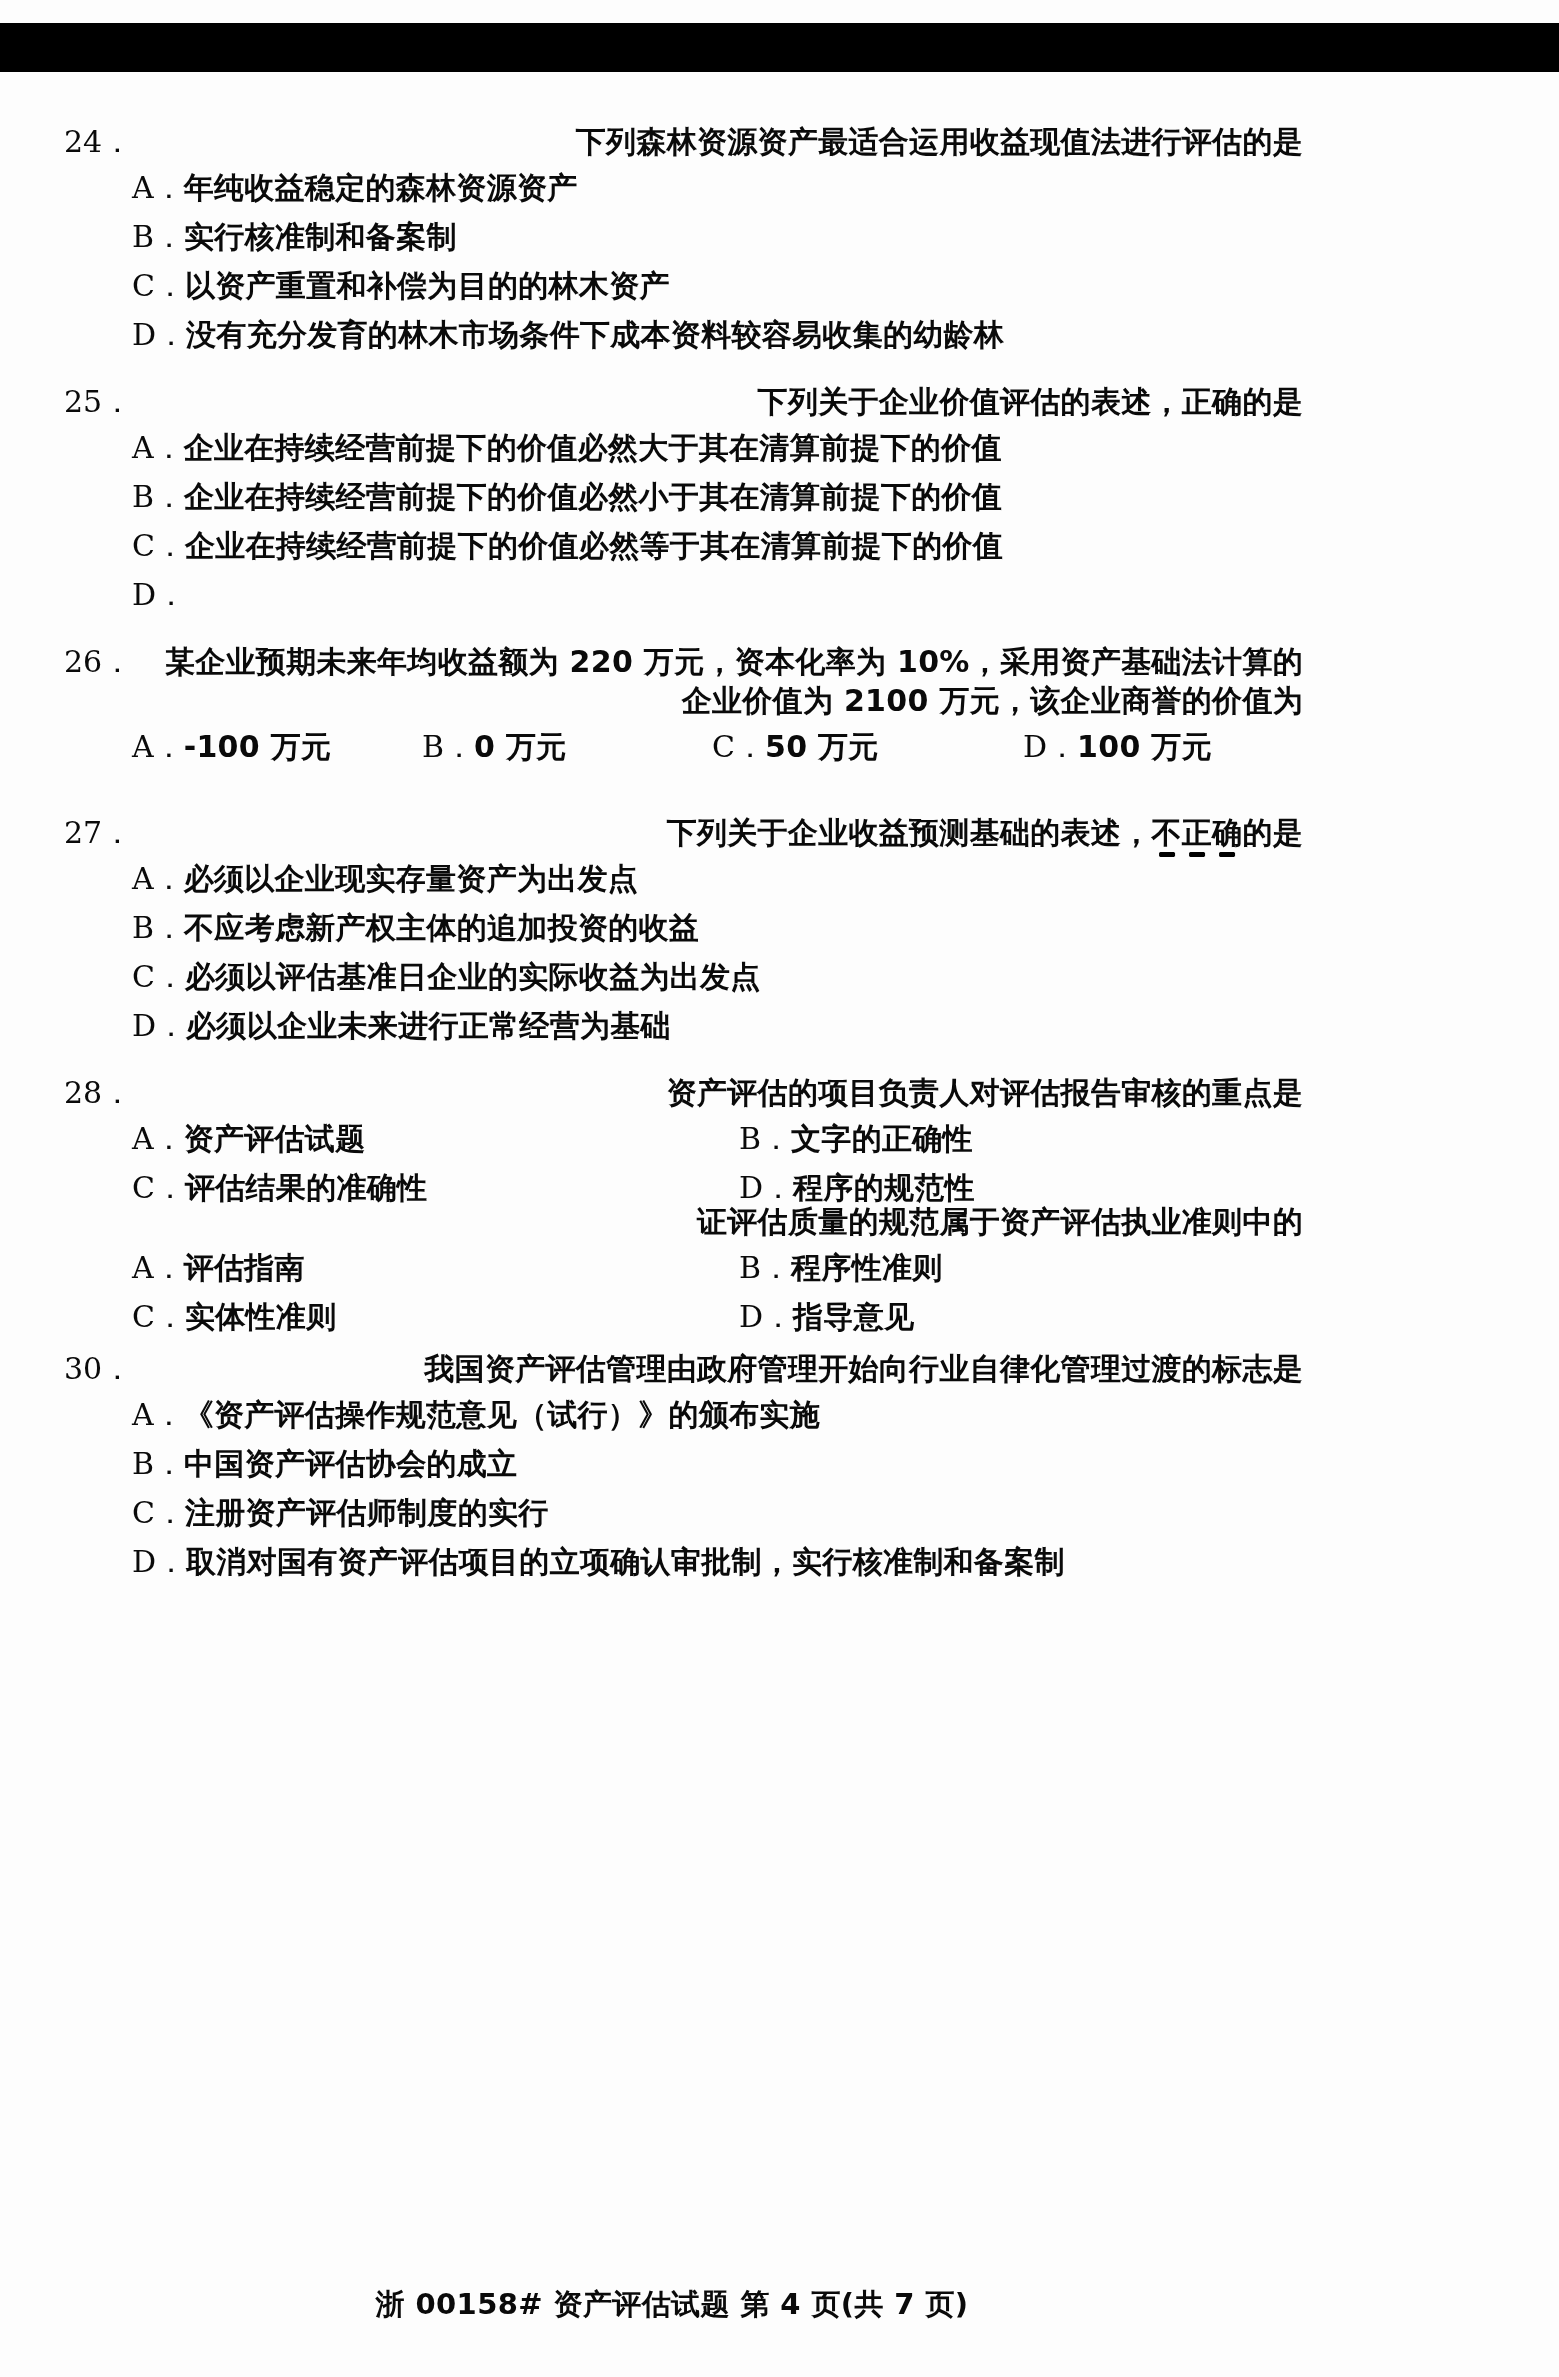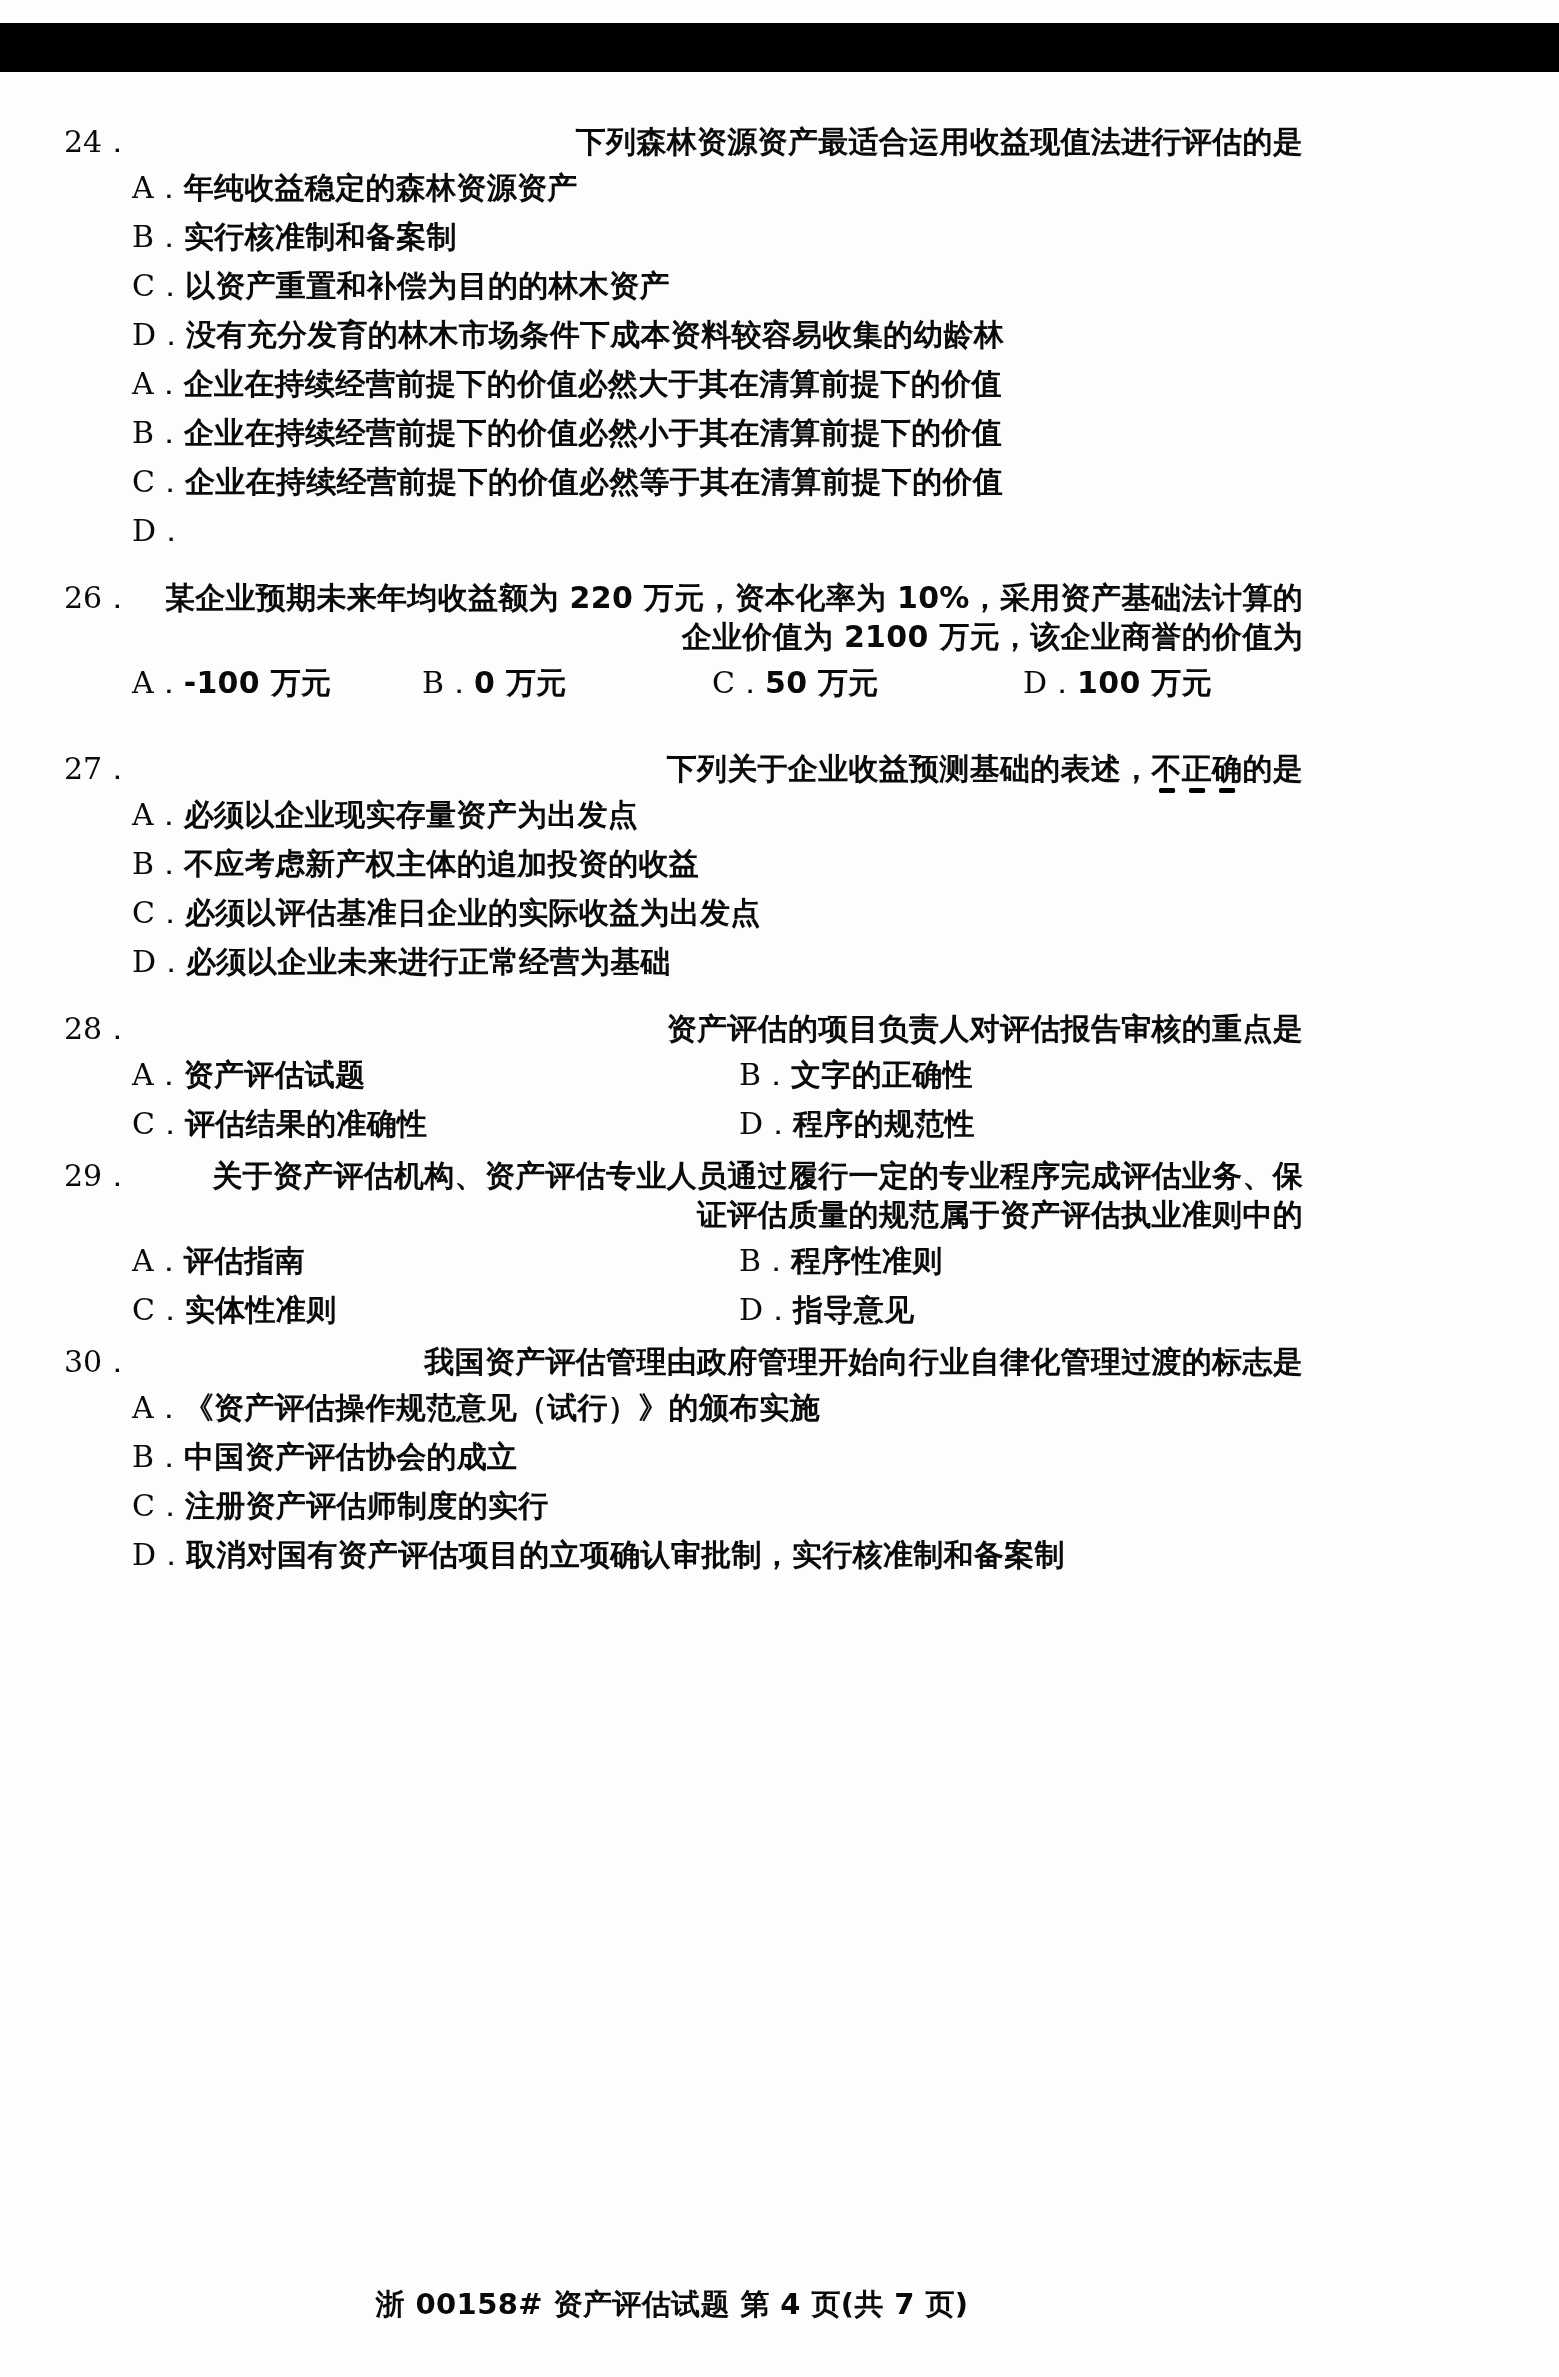--- a/index.html
+++ b/index.html
@@ -189,20 +189,24 @@
           <span class="opt-text">以资产重置和补偿为目的的林木资产</span>
         </div>
         <div class="opt-row">
           <span class="opt-letter">D．</span>
           <span class="opt-text">没有充分发育的林木市场条件下成本资料较容易收集的幼龄林</span>
         </div>
       </div>
     </div>
 
     <div class="q-block">
+      <div class="q-line">
+        <span class="q-num">25．</span>
+        <span class="q-text">下列关于企业价值评估的表述，正确的是</span>
+      </div>
       <div class="opt-stack">
         <div class="opt-row">
           <span class="opt-letter">A．</span>
           <span class="opt-text">企业在持续经营前提下的价值必然大于其在清算前提下的价值</span>
         </div>
         <div class="opt-row">
           <span class="opt-letter">B．</span>
           <span class="opt-text">企业在持续经营前提下的价值必然小于其在清算前提下的价值</span>
         </div>
         <div class="opt-row">
@@ -285,24 +289,20 @@
           <span class="opt-text">评估结果的准确性</span>
         </div>
         <div class="opt-row">
           <span class="opt-letter">D．</span>
           <span class="opt-text">程序的规范性</span>
         </div>
       </div>
     </div>
 
     <div class="q-block">
-      <div class="q-line sp-sm">
-        <span class="q-num">29．</span>
-        <span class="q-text">关于资产评估机构、资产评估专业人员通过履行一定的专业程序完成评估业务、保</span>
-      </div>
       <div class="q-cont">证评估质量的规范属于资产评估执业准则中的</div>
       <div class="opt-grid">
         <div class="opt-row">
           <span class="opt-letter">A．</span>
           <span class="opt-text">评估指南</span>
         </div>
         <div class="opt-row">
           <span class="opt-letter">B．</span>
           <span class="opt-text">程序性准则</span>
         </div>

